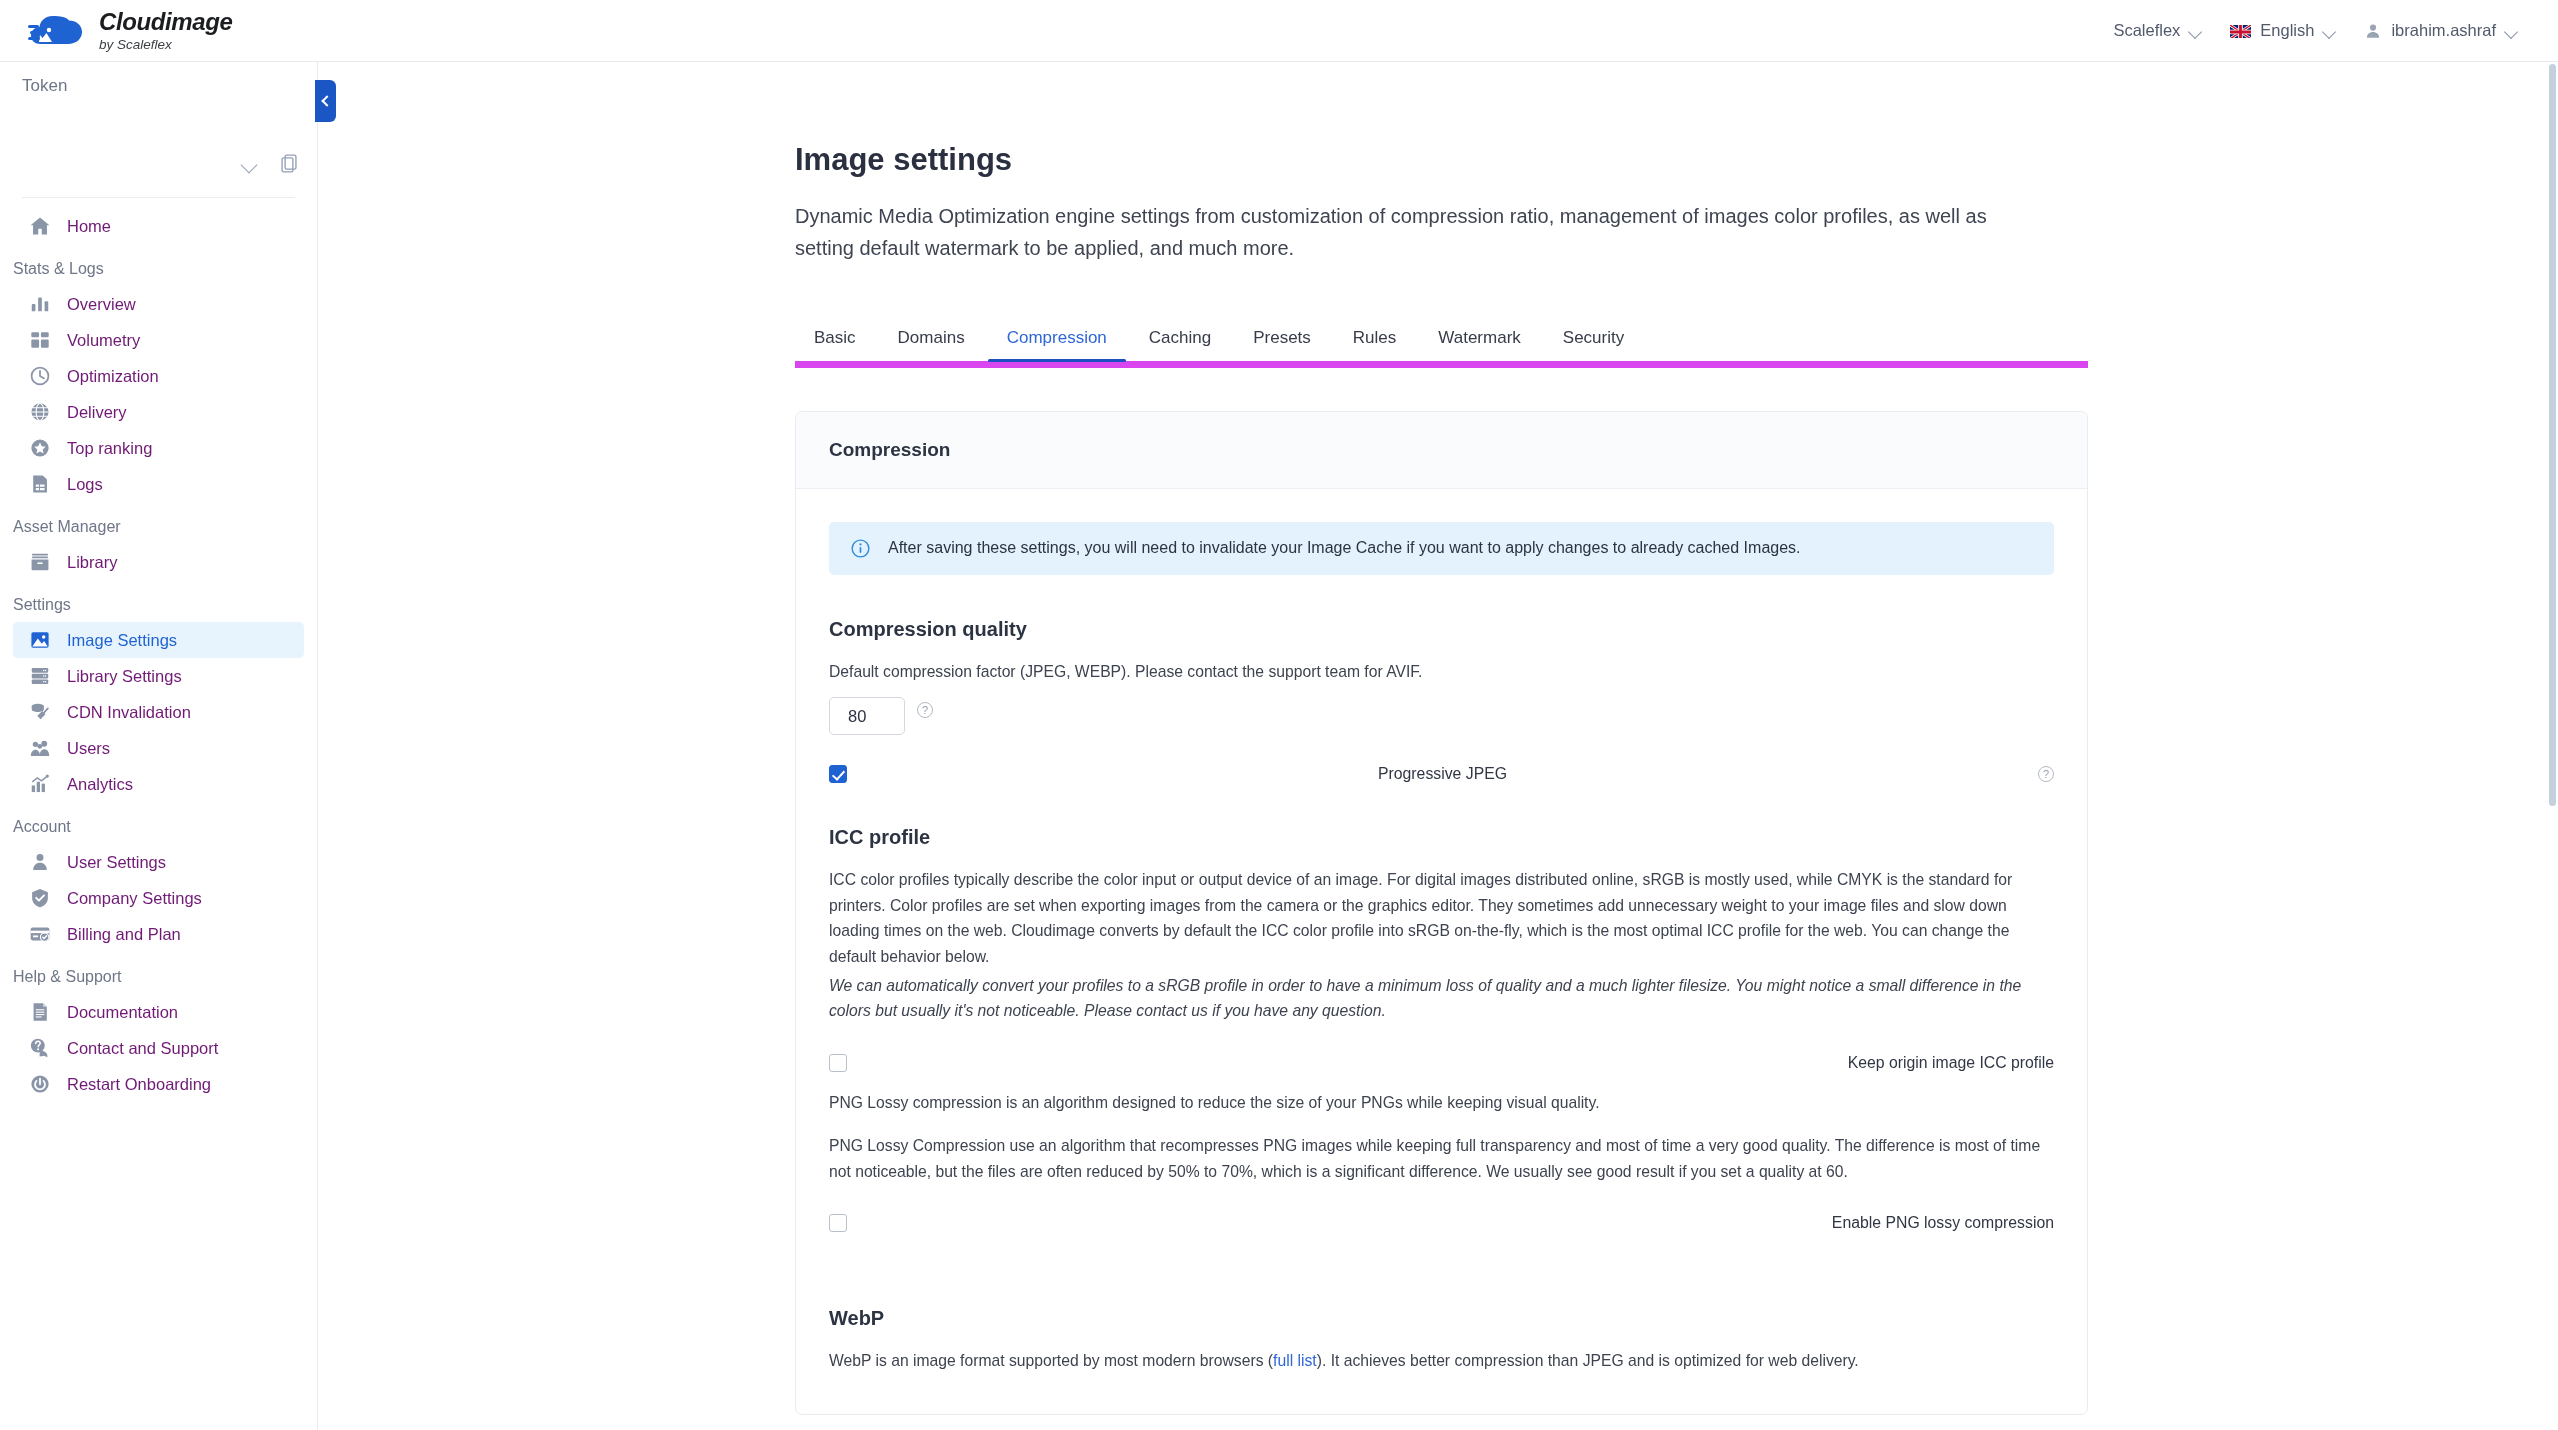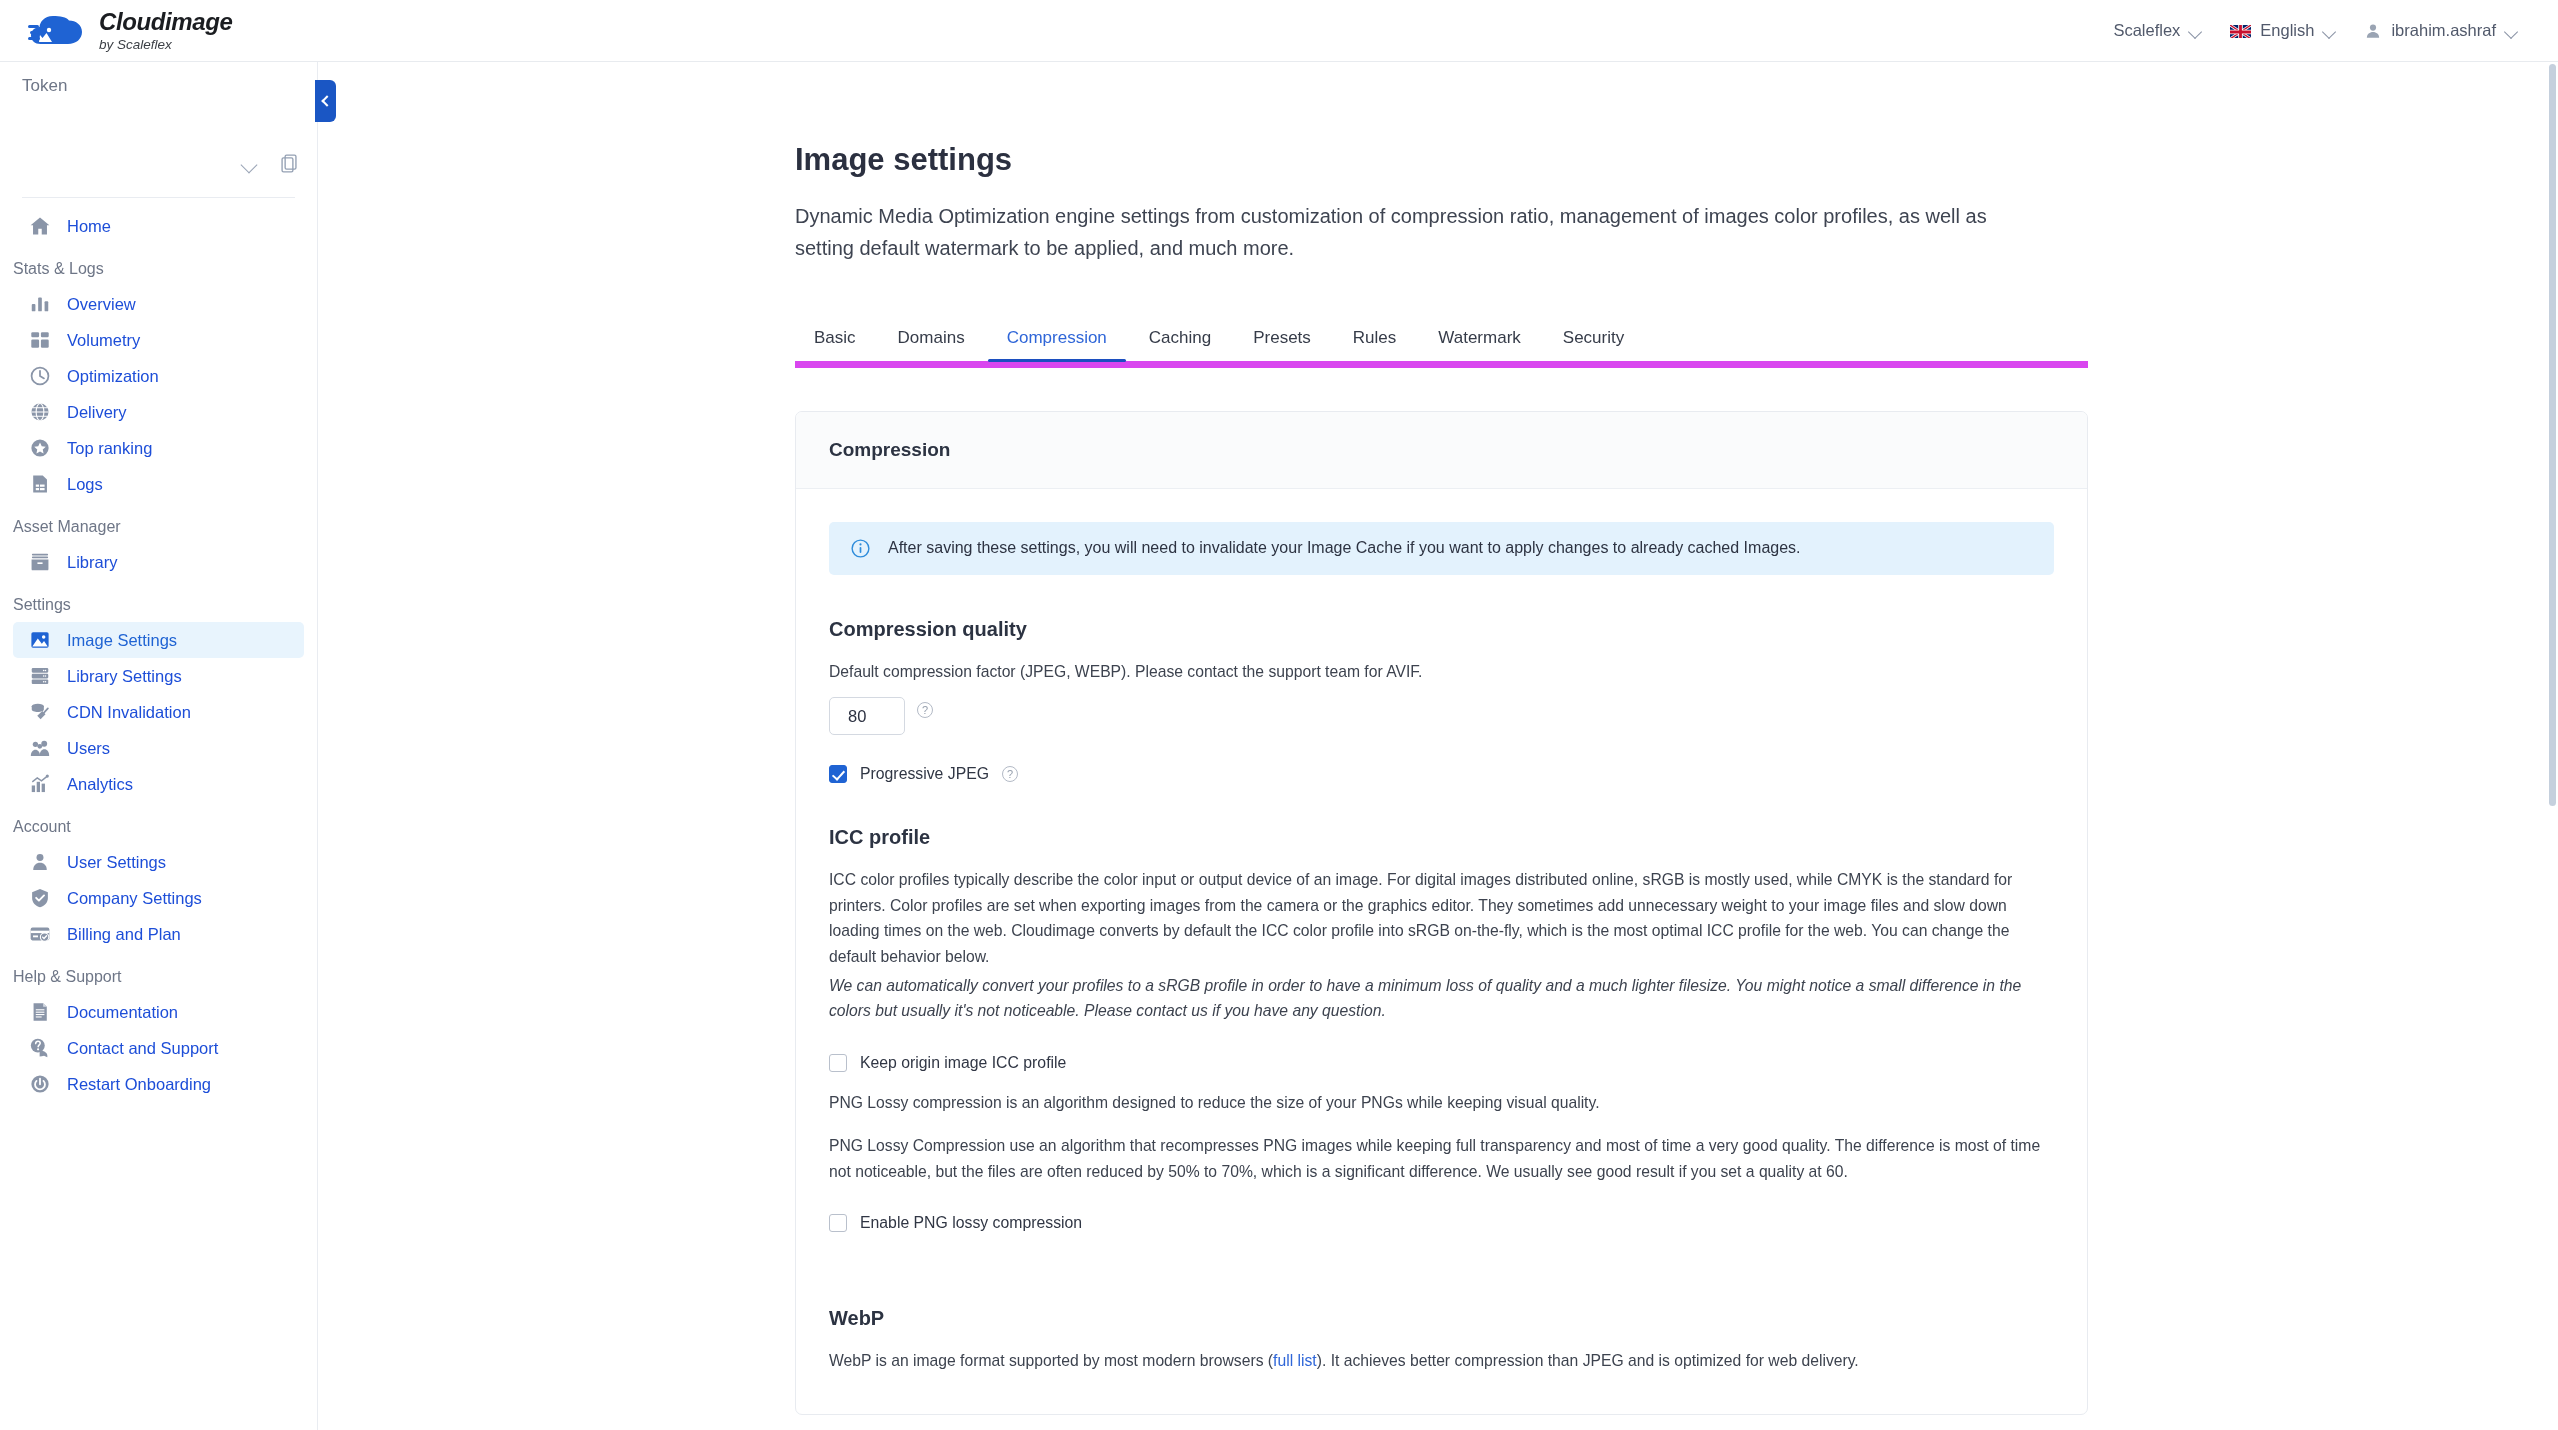--- a/index.html
+++ b/index.html
@@ -81,21 +81,21 @@
   .side-divider { height: 1px; background: #e9ecf1; margin: 0 22px; }
 
   .nav-group-label {
     font-size: 16px; color: #6e7687;
     padding: 16px 0 8px 13px;
   }
   .nav-item {
     display: flex; align-items: center; gap: 16px;
     height: 36px; margin: 0 13px;
     padding-left: 16px; border-radius: 5px;
-    font-size: 16.5px; color: #1d4ed8; cursor: pointer;
+    font-size: 16.5px; color: #701a75; cursor: pointer;
   }
   .nav-item.active { background: #e8f4fd; color: #1f63d3; }
   .nav-ic { width: 22px; height: 22px; flex: 0 0 auto; display: block; }
   .nav-first { margin-top: 10px; }
 
   
   .collapse-btn {
     position: absolute; left: 315px; top: 80px;
     width: 21px; height: 42px;
     background: #1a56c4;
@@ -183,21 +183,21 @@
   .input-row { display: flex; align-items: center; gap: 12px; }
 
   .qmark {
     width: 16px; height: 16px; border-radius: 50%;
     border: 1.3px solid #b3bac6; color: #97a0ae;
     font-size: 11px; line-height: 14px; text-align: center;
     display: inline-block; flex: 0 0 auto; cursor: pointer;
     font-family: "Liberation Sans", sans-serif;
   }
 
-  .cbrow { display: flex; align-items: center; gap: 13px; margin-top: 30px; }
+  .cbrow { display: flex; align-items: center; gap: 13px; margin-top: 30px; justify-content: space-between; }
   .cb {
     width: 18px; height: 18px; border-radius: 3px;
     border: 1.6px solid #b9c0cc; background: #fff;
     flex: 0 0 auto; cursor: pointer; position: relative;
   }
   .cb.checked { background: #1f63d3; border-color: #1f63d3; }
   .cb.checked::after {
     content: ""; position: absolute; left: 5px; top: 1.5px;
     width: 5px; height: 10px;
     border-right: 2.2px solid #fff; border-bottom: 2.2px solid #fff;

